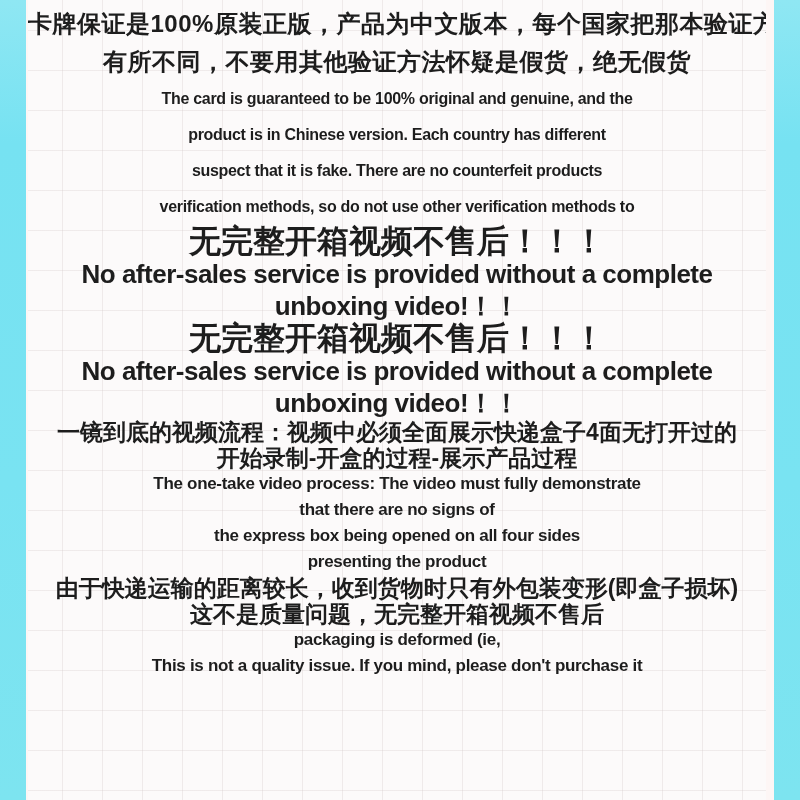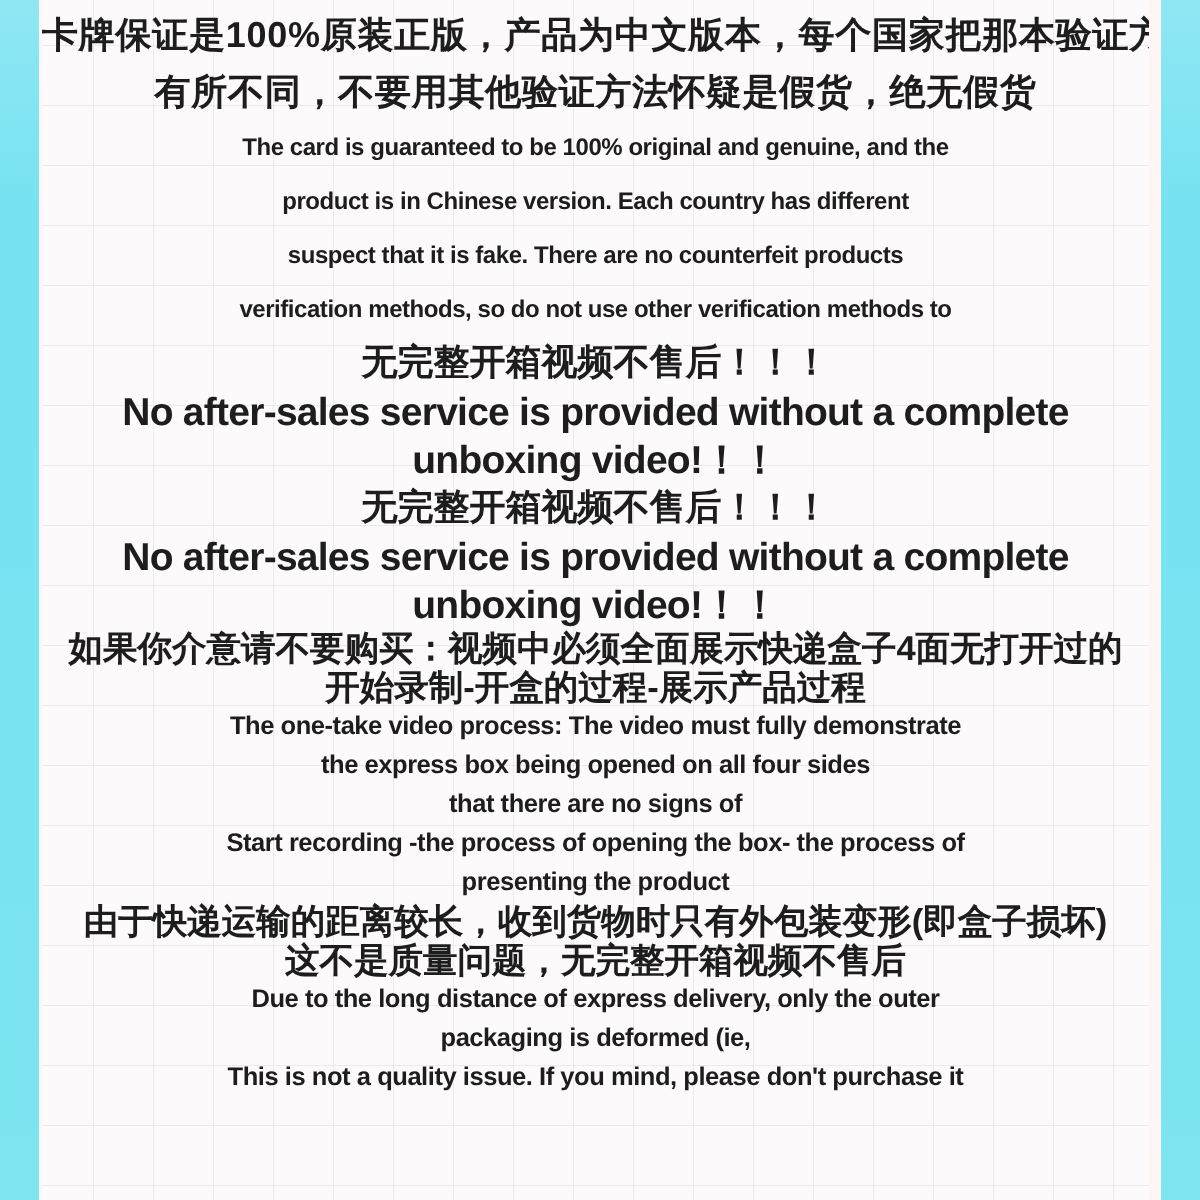--- a/index.html
+++ b/index.html
@@ -36,21 +36,21 @@
     margin: 0;
     font-weight: bold;
     white-space: nowrap;
     color: #1d1d1d;
   }
   
   .l-zh-top  { font-size: 24px; line-height: 38px; letter-spacing: 0.5px; }
   
   .l-en-top  { font-size: 16px; line-height: 36px; letter-spacing: -0.3px; }
   
-  .l-warn-zh { font-size: 24px; line-height: 33px; }
+  .l-warn-zh { font-size: 32px; line-height: 33px; }
   .l-warn-en { font-size: 26px; line-height: 32px; letter-spacing: -0.5px; }
   
   .l-zh-mid  { font-size: 23px; line-height: 26px; }
   .l-en-mid  { font-size: 17px; line-height: 26px; letter-spacing: -0.3px; }
 </style>
 </head>
 <body>
 
 <div class="canvas">
   <div class="stripe left"></div>
@@ -60,27 +60,25 @@
       <p class="line l-en-top">The card is guaranteed to be 100% original and genuine, and the</p>
       <p class="line l-en-top">product is in Chinese version. Each country has different</p>
       <p class="line l-en-top">suspect that it is fake. There are no counterfeit products</p>
       <p class="line l-en-top">verification methods, so do not use other verification methods to</p>
       <p class="line l-warn-zh">无完整开箱视频不售后！！！</p>
       <p class="line l-warn-en">No after-sales service is provided without a complete</p>
       <p class="line l-warn-en">unboxing video!！！</p>
       <p class="line l-warn-zh">无完整开箱视频不售后！！！</p>
       <p class="line l-warn-en">No after-sales service is provided without a complete</p>
       <p class="line l-warn-en">unboxing video!！！</p>
-      <p class="line l-zh-mid">如果你介意请不要购买：视频中必须全面展示快递盒子4面无打开过的</p>
+      <p class="line l-zh-mid">一镜到底的视频流程：视频中必须全面展示快递盒子4面无打开过的</p>
       <p class="line l-zh-mid">开始录制-开盒的过程-展示产品过程</p>
       <p class="line l-en-mid">The one-take video process: The video must fully demonstrate</p>
+      <p class="line l-en-mid">that there are no signs of</p>
       <p class="line l-en-mid">the express box being opened on all four sides</p>
-      <p class="line l-en-mid">that there are no signs of</p>
-      <p class="line l-en-mid">Start recording -the process of opening the box- the process of</p>
       <p class="line l-en-mid">presenting the product</p>
       <p class="line l-zh-mid">由于快递运输的距离较长，收到货物时只有外包装变形(即盒子损坏)</p>
       <p class="line l-zh-mid">这不是质量问题，无完整开箱视频不售后</p>
-      <p class="line l-en-mid">Due to the long distance of express delivery, only the outer</p>
       <p class="line l-en-mid">packaging is deformed (ie,</p>
       <p class="line l-en-mid">This is not a quality issue. If you mind, please don't purchase it</p>
     </div>
   <div class="stripe right"></div>
 </div>
 
 </body></html>

